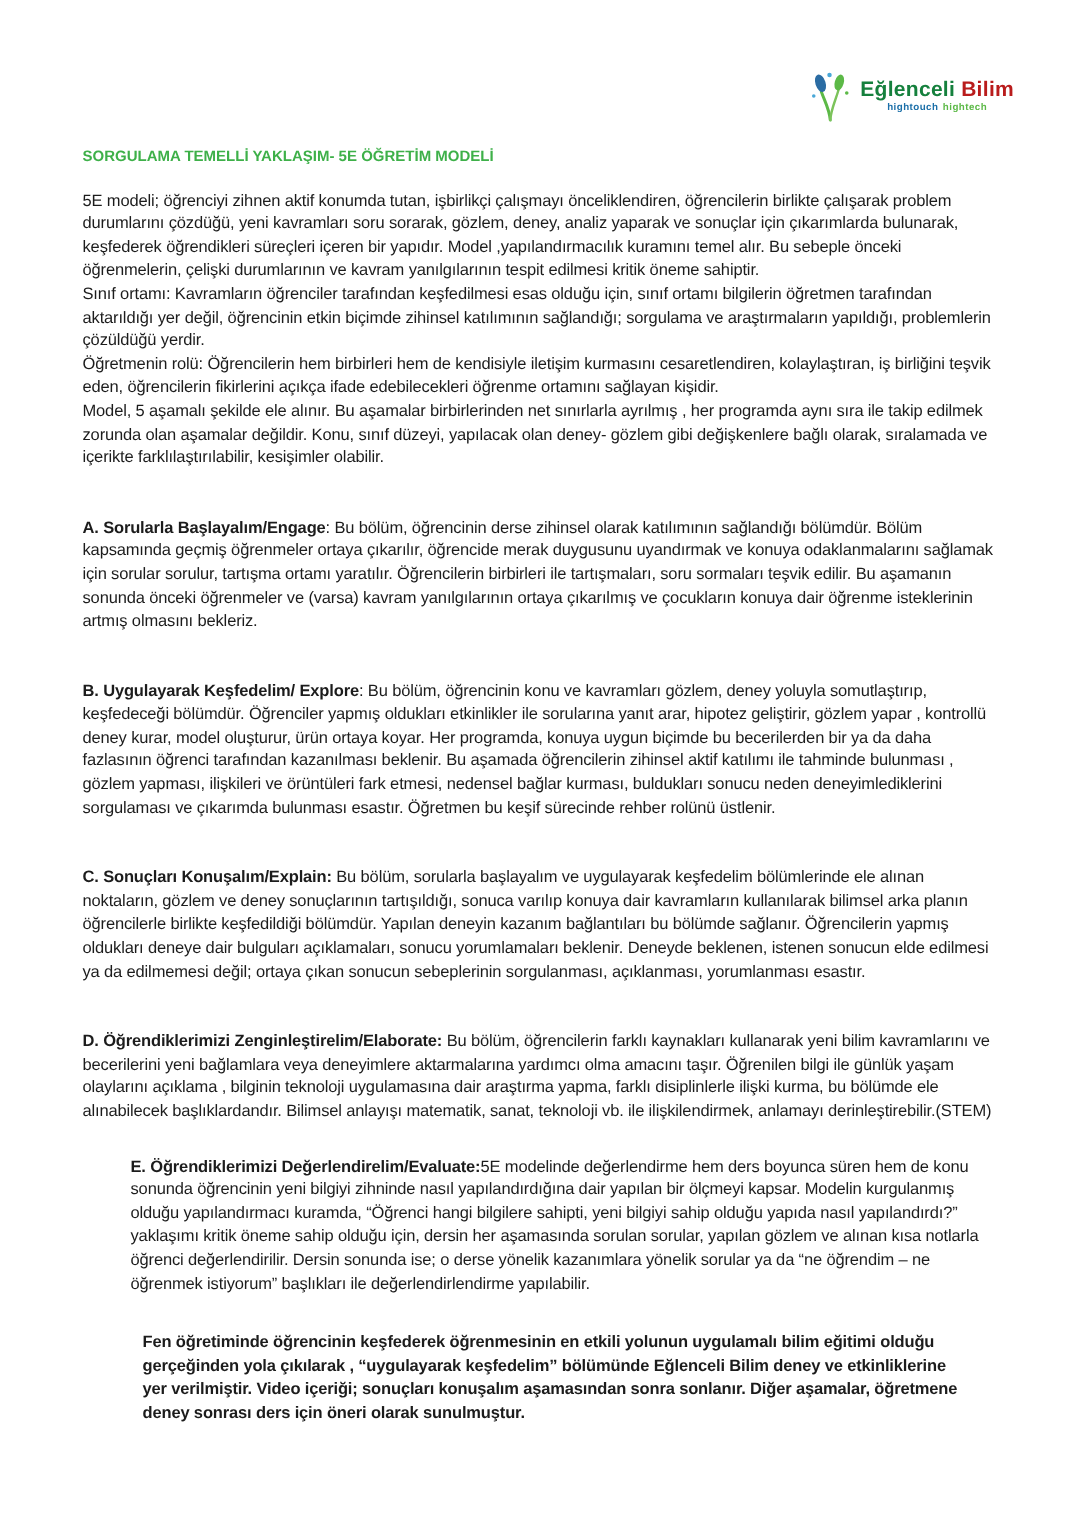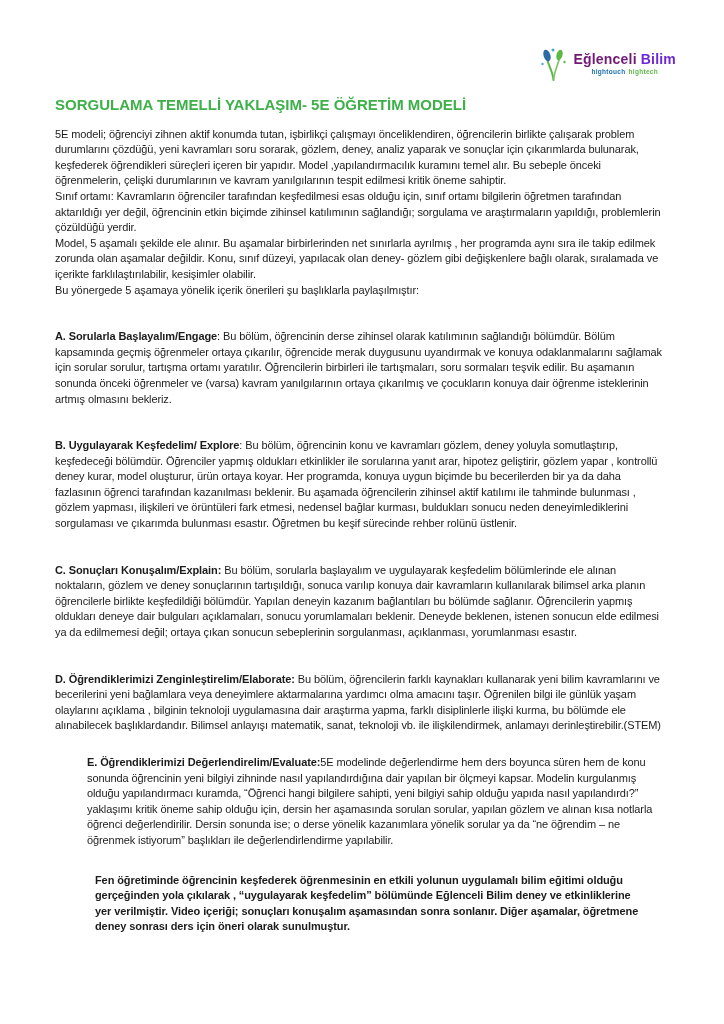--- a/index.html
+++ b/index.html
@@ -25,21 +25,21 @@
   .logo-subtitle { font-size: 6.5px; font-weight: 700; margin-top: 3px; text-align: center; letter-spacing: 0.3px; }
   .logo-subtitle .sep { display: inline-block; width: 3px; }
 
   
   .content {
     position: absolute; left: 55px; top: 97px; width: 614px;
     color: #1c1c1c;
     font-size: 11px; line-height: 15.6px; letter-spacing: -0.1px;
   }
   .doc-title {
-    font-size: 15px; font-weight: 700; margin: 0 0 14px 0; letter-spacing: 0;
+    font-size: 10px; font-weight: 700; margin: 0 0 14px 0; letter-spacing: 0;
   }
   .para { margin: 0; }
   .para .bold { font-weight: 700; }
   .para .underline { }
   .gap    { margin-top: 31px; }
   .gap-lg { margin-top: 21px; margin-left: 32px; }
   .gap-xl { margin-top: 24px; }
   .indented { margin-left: 40px; padding-right: 28px; font-weight: 700; }
 </style>
 </head>
@@ -53,35 +53,35 @@
       <path d="M14.5 34 C14 27 11 22 8.5 15" stroke="#5CB947" stroke-width="2" fill="none" stroke-linecap="round"></path>
       <path d="M14.5 34 C15 27 18 21 20 14" stroke="#7CC35B" stroke-width="1.6" fill="none" stroke-linecap="round"></path>
       <ellipse cx="8" cy="9.5" rx="3.4" ry="6" fill="#2B6CA3" transform="rotate(-18 8 9.5)"></ellipse>
       <ellipse cx="20.5" cy="9" rx="3" ry="5.4" fill="#5CB947" transform="rotate(16 20.5 9)"></ellipse>
       <circle cx="14" cy="4" r="1.5" fill="#4AA8D8"></circle>
       <circle cx="25.5" cy="16" r="1.2" fill="#5CB947"></circle>
       <circle cx="3.5" cy="18" r="1.2" fill="#4AA8D8"></circle>
     </svg>
     <div class="logo-text">
       <div class="logo-title">
-        <span style="color: #701a75;">Eğlenceli</span><span class="sep"></span><span style="color: #6d28d9;">Bilim</span>
+        <span style="color: #15803d;">Eğlenceli</span><span class="sep"></span><span style="color: #b91c1c;">Bilim</span>
       </div>
       <div class="logo-subtitle">
         <span style="color: rgb(27, 111, 168);">hightouch</span><span class="sep"></span><span style="color: rgb(92, 185, 71);">hightech</span>
       </div>
     </div>
   </div>
 
   <div class="content">
     <h1 class="doc-title" style="color: rgb(62, 176, 73);">SORGULAMA TEMELLİ YAKLAŞIM- 5E ÖĞRETİM MODELİ</h1>
     <div>
         <p class="para"><span>5E modeli;  öğrenciyi zihnen aktif konumda tutan, işbirlikçi çalışmayı önceliklendiren, öğrencilerin birlikte çalışarak problem durumlarını çözdüğü, yeni kavramları soru sorarak, gözlem, deney, analiz yaparak ve sonuçlar için çıkarımlarda bulunarak, keşfederek öğrendikleri süreçleri içeren bir yapıdır. Model ,yapılandırmacılık kuramını temel alır. Bu sebeple önceki öğrenmelerin, çelişki durumlarının ve kavram yanılgılarının  tespit edilmesi kritik öneme sahiptir.</span></p>
         <p class="para"><span class="underline">Sınıf ortamı:</span><span> Kavramların öğrenciler tarafından keşfedilmesi esas olduğu için, sınıf ortamı bilgilerin öğretmen tarafından aktarıldığı yer değil, öğrencinin etkin biçimde zihinsel katılımının sağlandığı; sorgulama ve araştırmaların yapıldığı, problemlerin çözüldüğü yerdir.</span></p>
+        <p class="para"><span class="underline">Öğretmenin rolü:</span><span> Öğrencilerin  hem birbirleri hem de kendisiyle iletişim kurmasını cesaretlendiren, kolaylaştıran, iş birliğini teşvik eden, öğrencilerin fikirlerini açıkça ifade edebilecekleri öğrenme ortamını sağlayan kişidir.</span></p>
         <p class="para"><span>Model, 5 aşamalı şekilde ele alınır. Bu aşamalar birbirlerinden net sınırlarla ayrılmış , her programda aynı sıra ile takip edilmek zorunda olan aşamalar değildir. Konu, sınıf düzeyi, yapılacak olan deney- gözlem gibi değişkenlere bağlı olarak, sıralamada ve içerikte farklılaştırılabilir, kesişimler olabilir.</span></p>
-        <p class="para"><span>Bu yönergede 5 aşamaya yönelik içerik önerileri şu başlıklarla  paylaşılmıştır:</span></p>
         <p class="para gap"><span class="bold">A. Sorularla Başlayalım/Engage</span><span>: Bu bölüm, öğrencinin derse zihinsel olarak katılımının sağlandığı bölümdür. Bölüm kapsamında geçmiş öğrenmeler ortaya çıkarılır, öğrencide merak duygusunu uyandırmak ve konuya odaklanmalarını sağlamak için sorular sorulur, tartışma ortamı yaratılır. Öğrencilerin birbirleri ile tartışmaları, soru sormaları teşvik edilir. Bu aşamanın sonunda önceki öğrenmeler ve (varsa) kavram yanılgılarının  ortaya çıkarılmış ve çocukların konuya dair öğrenme isteklerinin artmış olmasını bekleriz.</span></p>
         <p class="para gap"><span class="bold">B. Uygulayarak Keşfedelim/ Explore</span><span>: Bu bölüm, öğrencinin konu ve  kavramları gözlem, deney yoluyla somutlaştırıp,  keşfedeceği bölümdür. Öğrenciler yapmış oldukları etkinlikler ile sorularına yanıt arar, hipotez geliştirir,  gözlem yapar , kontrollü deney kurar, model oluşturur, ürün ortaya koyar. Her programda, konuya uygun biçimde bu becerilerden bir ya da daha fazlasının öğrenci tarafından kazanılması beklenir. Bu aşamada öğrencilerin zihinsel aktif katılımı ile tahminde bulunması , gözlem yapması, ilişkileri ve örüntüleri fark etmesi, nedensel bağlar kurması, buldukları sonucu neden deneyimlediklerini sorgulaması ve çıkarımda bulunması esastır. Öğretmen bu keşif sürecinde rehber rolünü üstlenir.</span></p>
         <p class="para gap"><span class="bold">C. Sonuçları Konuşalım/Explain:</span><span> Bu bölüm, sorularla başlayalım ve uygulayarak keşfedelim bölümlerinde ele alınan noktaların, gözlem ve deney sonuçlarının tartışıldığı, sonuca varılıp konuya dair kavramların  kullanılarak bilimsel arka planın öğrencilerle birlikte keşfedildiği bölümdür. Yapılan deneyin kazanım bağlantıları bu bölümde sağlanır. Öğrencilerin yapmış oldukları deneye dair bulguları açıklamaları, sonucu yorumlamaları beklenir. Deneyde beklenen, istenen sonucun elde edilmesi ya da edilmemesi değil; ortaya çıkan  sonucun sebeplerinin sorgulanması, açıklanması, yorumlanması esastır.</span></p>
         <p class="para gap"><span class="bold">D. Öğrendiklerimizi Zenginleştirelim/Elaborate:</span><span> Bu bölüm, öğrencilerin farklı  kaynakları kullanarak yeni bilim kavramlarını ve becerilerini yeni bağlamlara veya deneyimlere aktarmalarına yardımcı olma amacını taşır. Öğrenilen bilgi ile günlük yaşam olaylarını açıklama , bilginin teknoloji uygulamasına dair araştırma yapma, farklı disiplinlerle ilişki kurma, bu bölümde ele alınabilecek başlıklardandır. Bilimsel anlayışı matematik, sanat, teknoloji vb. ile ilişkilendirmek, anlamayı derinleştirebilir.(STEM)</span></p>
         <p class="para gap-lg"><span class="bold">E. Öğrendiklerimizi Değerlendirelim/Evaluate:</span><span>5E modelinde değerlendirme hem ders boyunca süren hem de konu sonunda öğrencinin yeni bilgiyi zihninde  nasıl yapılandırdığına dair  yapılan bir ölçmeyi kapsar. Modelin kurgulanmış olduğu yapılandırmacı kuramda, “Öğrenci hangi bilgilere sahipti, yeni bilgiyi sahip olduğu yapıda nasıl yapılandırdı?” yaklaşımı kritik  öneme sahip olduğu için, dersin her aşamasında  sorulan sorular, yapılan gözlem ve alınan kısa notlarla öğrenci değerlendirilir. Dersin sonunda ise; o derse yönelik kazanımlara yönelik sorular ya da “ne öğrendim – ne öğrenmek istiyorum”  başlıkları ile  değerlendirlendirme yapılabilir.</span></p>
         <p class="para gap-xl indented"><span class="bold">Fen öğretiminde  öğrencinin keşfederek öğrenmesinin en etkili yolunun uygulamalı bilim eğitimi olduğu gerçeğinden yola çıkılarak , “uygulayarak keşfedelim” bölümünde Eğlenceli Bilim deney ve etkinliklerine yer verilmiştir. Video içeriği; sonuçları konuşalım aşamasından sonra sonlanır. Diğer aşamalar, öğretmene deney sonrası  ders için öneri olarak sunulmuştur.</span></p>
       </div>
   </div>
 
 </div>

